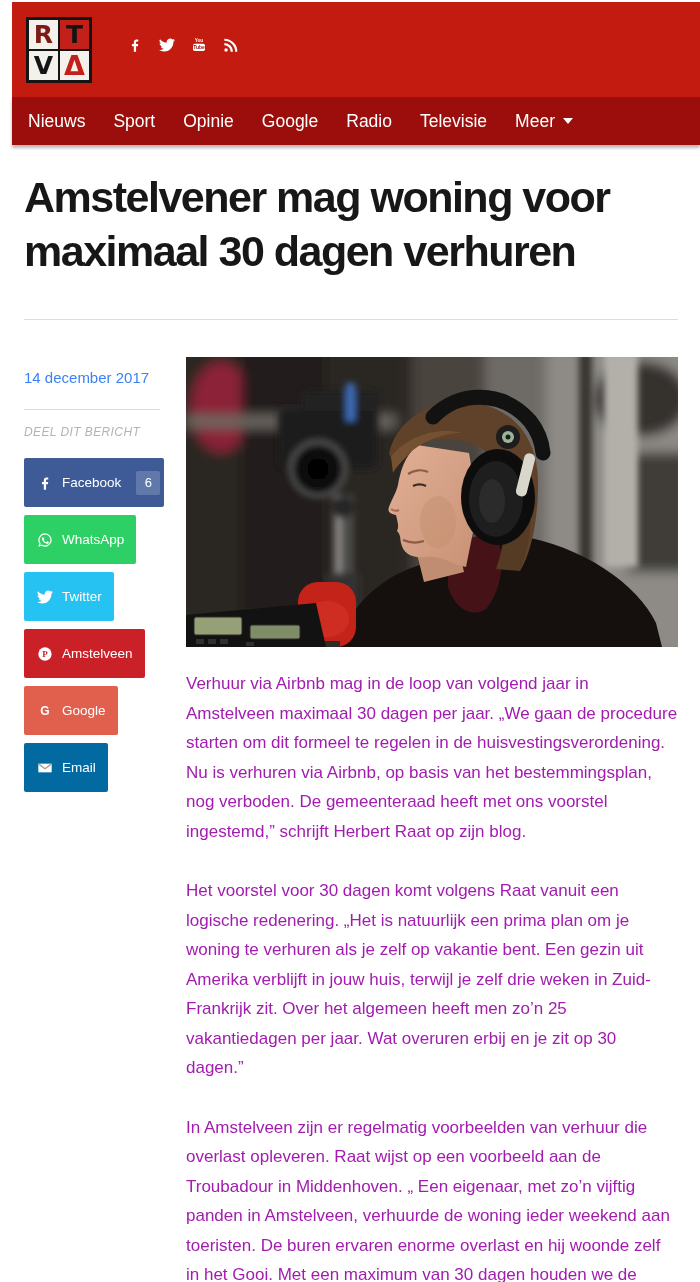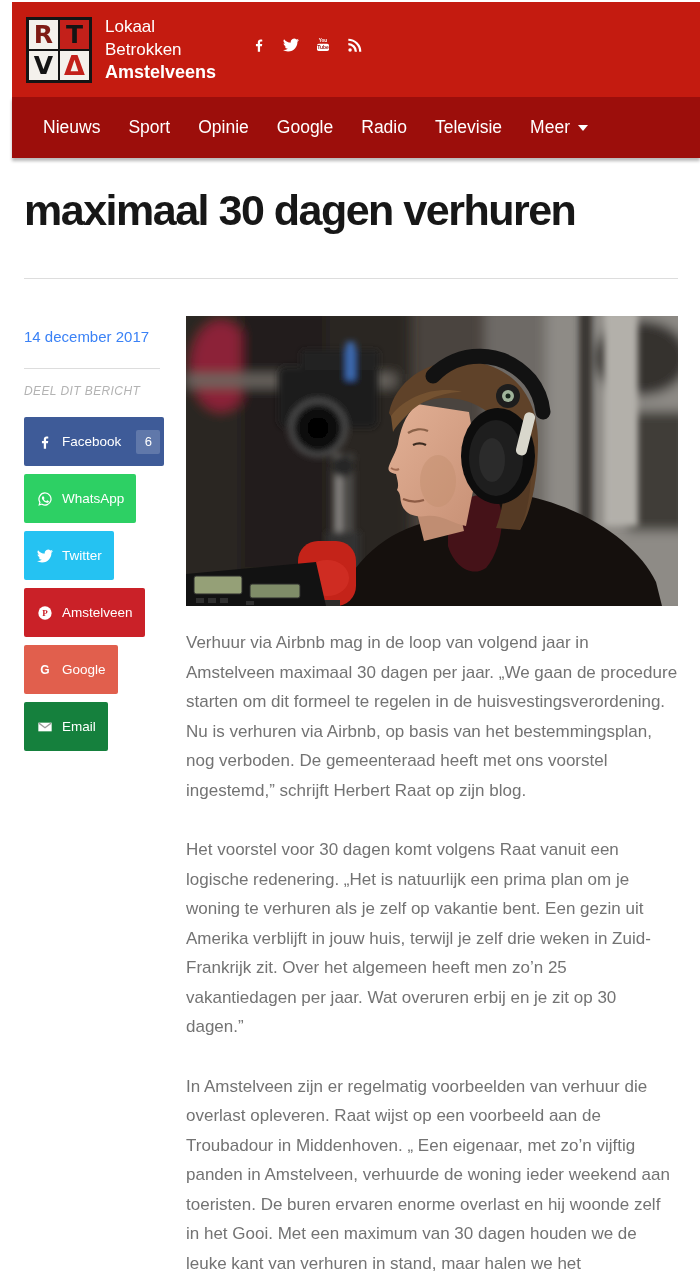--- a/index.html
+++ b/index.html
@@ -28,22 +28,22 @@
   .logo-cell.t { background:#c3201a; color:#141414; }
   .logo-cell.v { background:#f4f1ec; color:#141414; }
   .logo-cell.a { background:#f4f1ec; color:#c3201a; font-size:27px; }
   .tagline { color:#fff; margin-left:13px; font-size:17px; line-height:23px; }
   .tagline .bold { font-weight:bold; font-size:18px; }
   .header-social { display:flex; gap:15px; margin-left:34px; margin-top:-10px; align-items:center; }
   .header-social .social-icon { width:17px; height:17px; display:inline-flex; align-items:center; justify-content:center; cursor:pointer; }
   .header-social svg { width:16px; height:16px; }
   
   .main-nav {
-    background:#9c0e0b; height:61px; display:flex; align-items:center;
-    padding-left:19px; box-shadow:0 3px 3px rgba(0,0,0,0.28); position:relative;
+    background:#9c0e0b; height:48px; display:flex; align-items:center;
+    padding-left:4px; box-shadow:0 3px 3px rgba(0,0,0,0.28); position:relative;
   }
   .nav-item {
     color:#fff; font-size:17.5px; text-decoration:none; padding:0 14px;
     display:inline-flex; align-items:center; cursor:pointer;
   }
   .nav-item:first-child { padding-left:12px; }
   .caret {
     width:0; height:0; margin-left:8px;
     border-left:5px solid transparent; border-right:5px solid transparent;
     border-top:6px solid #fff; display:inline-block;
@@ -70,39 +70,34 @@
   .share-icon { width:17px; height:17px; display:inline-flex; align-items:center; justify-content:center; }
   .share-icon svg { width:16px; height:16px; }
   .share-count {
     width:24px; height:24px; margin-left:6px; margin-right:-8px;
     background:rgba(255,255,255,0.18); border-radius:2px;
     display:flex; align-items:center; justify-content:center; font-size:13px;
   }
   main.article-body { margin-left:26px; flex:1; min-width:0; }
   figure.article-image { width:492px; height:290px; overflow:hidden; }
   .article-text p {
-    font-size:17px; line-height:29.5px; color:#737373; margin-top:30px;
+    font-size:17px; line-height:29.5px; color:#a21caf; margin-top:30px;
   }
   .article-text p:first-child { margin-top:22px; }
 </style>
 </head>
 <body>
 
 <div class="masthead-wrap">
   <header class="masthead">
     <div class="logo-grid">
       <div class="logo-cell r">R</div>
       <div class="logo-cell t">T</div>
       <div class="logo-cell v">V</div>
       <div class="logo-cell a">Δ</div>
-    </div>
-    <div class="tagline">
-      <div>Lokaal</div>
-      <div>Betrokken</div>
-      <div class="bold">Amstelveens</div>
     </div>
     <div class="header-social">
         <span class="social-icon">
           <svg viewBox="0 0 24 24">
             <path fill="#fff" d="M13.6 22v-8.2h2.8l.4-3.2h-3.2V8.5c0-.9.3-1.6 1.6-1.6h1.7V4c-.3 0-1.3-.1-2.5-.1-2.5 0-4.2 1.5-4.2 4.3v2.4H7.4v3.2h2.8V22h3.4z"></path>
           </svg>
         </span>
         <span class="social-icon">
           <svg viewBox="0 0 24 24">
             <path fill="#fff" d="M23.9 4.6a10 10 0 0 1-2.8.8A5 5 0 0 0 23.3 2.7c-1 .6-2 1-3.1 1.2a4.9 4.9 0 0 0-8.4 4.5A14 14 0 0 1 1.6 3.2a4.9 4.9 0 0 0 1.5 6.6c-.8 0-1.6-.2-2.2-.6v.1c0 2.4 1.7 4.4 3.9 4.8a5 5 0 0 1-2.2.1 4.9 4.9 0 0 0 4.6 3.4 9.9 9.9 0 0 1-7.3 2A14 14 0 0 0 7.6 21.8c9 0 14-7.5 14-14v-.6c1-.7 1.8-1.6 2.3-2.6z"></path>
@@ -135,20 +130,21 @@
       <a class="nav-item">Televisie</a>
       <a class="nav-item">
         <span>Meer</span>
         <span class="caret"></span>
       </a>
     </nav>
 </div>
 
 <div class="page">
   <h1 class="article-title">
+    <span>Amstelvener mag woning voor</span>
     <span>maximaal 30 dagen verhuren</span>
   </h1>
   <hr class="title-divider">
 
   <div class="article-row">
     <aside class="share-col">
       <div class="article-date">14 december 2017</div>
       <hr class="side-divider">
       <div class="share-heading">DEEL DIT BERICHT</div>
       <div class="share-buttons">
@@ -187,21 +183,21 @@
             <span>Amstelveen</span>
           </button>
           <button class="share-btn" style="background: rgb(225, 95, 77);">
             <span class="share-icon">
               <svg viewBox="0 0 24 24">
                 <text x="12" y="18" font-size="18" font-weight="bold" fill="#fff" text-anchor="middle" font-family="Liberation Sans, sans-serif">G</text>
               </svg>
             </span>
             <span>Google</span>
           </button>
-          <button class="share-btn" style="background: #15803d;">
+          <button class="share-btn" style="background: #0369a1;">
             <span class="share-icon">
               <svg viewBox="0 0 24 24">
                 <path fill="#fff" d="M2 5.5h20v13H2z"></path>
                 <path d="M2.8 6.2 12 13l9.2-6.8" stroke="#9d9d9d" stroke-width="1.9" fill="none"></path>
               </svg>
             </span>
             <span>Email</span>
           </button>
         </div>
     </aside>

